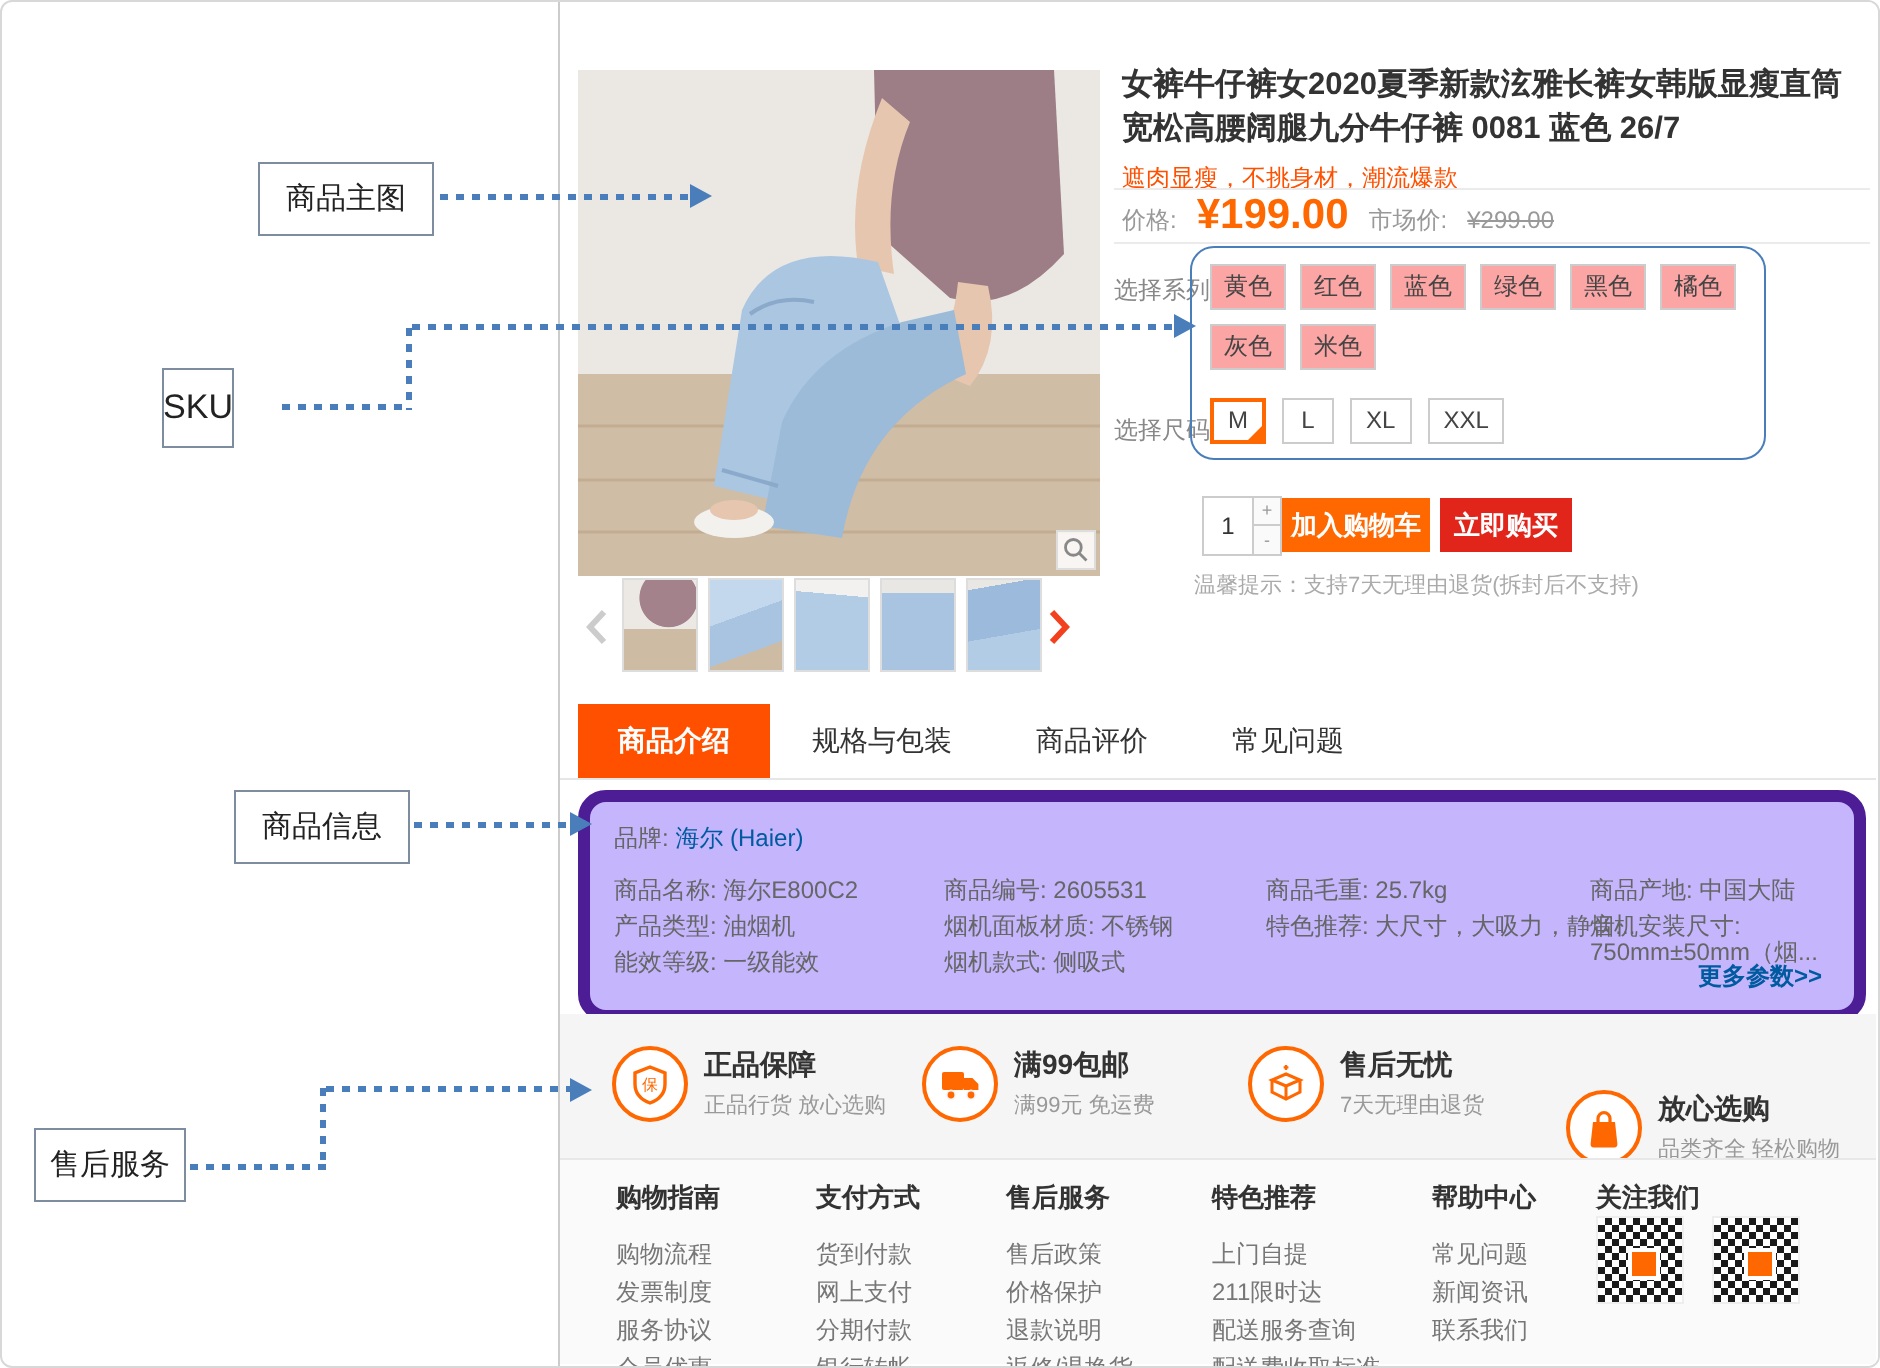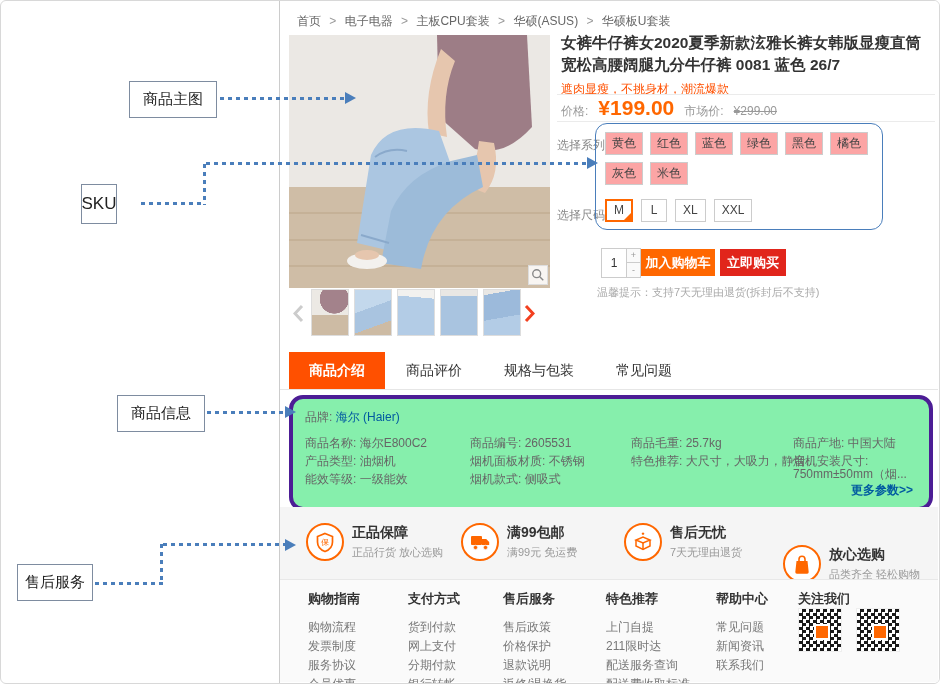--- a/index.html
+++ b/index.html
@@ -71,21 +71,21 @@
   .btn-cart { left:640px; width:74px; background:#ff6700; }
   .btn-buy  { left:719px; width:66px; background:#e1251b; }
   .notice { position:absolute; left:596px; top:284px; font-size:11px; color:#aaa; }
 
   .tabs { position:absolute; left:288px; top:351px; height:37px; display:flex; align-items:flex-end; }
   .tab { line-height:37px; padding:0 21px; font-size:14px; color:#333; cursor:pointer; }
   .tab.active { width:96px; padding:0; text-align:center; background:#ff5000; color:#fff; font-weight:bold; }
   .tabs-line { position:absolute; left:279px; right:1px; top:388px; height:1px; background:#e6e6e6; }
 
   .info-rect { position:absolute; left:288px; top:394px; width:644px; height:116px;
-               border:4px solid #4c1d95; border-radius:14px; background:#86efac; }
+               border:6px solid #4c1d95; border-radius:14px; background:#c4b5fd; }
   .brand-row { position:absolute; left:12px; top:10px; font-size:12px; color:#666; }
   .brand-link { color:#005aa0; cursor:pointer; }
   .info-col { position:absolute; top:38px; font-size:12px; color:#666; }
   .info-col div { margin-bottom:5px; line-height:13px; }
   .more-link { position:absolute; right:16px; bottom:8px; font-size:12px; font-weight:bold;
                color:#005aa0; cursor:pointer; }
 
   .svc-band { position:absolute; left:279px; right:1px; top:506px; height:72px; background:#f5f5f5; }
   .svc { position:absolute; top:16px; display:flex; align-items:center; gap:8px; }
   .svc-ic { width:38px; height:38px; border:2px solid #ff6700; border-radius:50%; background:#fff;
@@ -135,31 +135,20 @@
   <div class="ann-box" style="left:16px;top:563px;width:76px;height:37px;">
       <span>售后服务</span>
     </div>
   <div class="dash-h" style="left:94px;top:581px;width:68px;"></div>
   <div class="dash-v" style="left:159px;top:543px;height:41px;"></div>
   <div class="dash-h" style="left:162px;top:542px;width:122px;"></div>
   <div class="head" style="left:284px;top:538px;"></div>
 
   <div class="panel"></div>
 
-  <div class="crumbs">
-    <span class="crumb">首页</span>
-    <span class="sep">&gt;</span>
-    <span class="crumb">电子电器</span>
-    <span class="sep">&gt;</span>
-    <span class="crumb">主板CPU套装</span>
-    <span class="sep">&gt;</span>
-    <span class="crumb">华硕(ASUS)</span>
-    <span class="sep">&gt;</span>
-    <span class="crumb">华硕板U套装</span>
-  </div>
 
   <div class="main-img">
     <svg width="261" height="253" viewBox="0 0 261 253">
       <rect width="261" height="253" fill="#ebe8e4"></rect>
       <rect y="152" width="261" height="101" fill="#cfbda6"></rect>
       <path d="M0 178 H261 M0 205 H261 M0 231 H261" stroke="#c2ad92" stroke-width="1.5"></path>
       <path d="M148 0 H238 L243 92 Q216 122 186 114 L150 82 Z" fill="#9d7d86"></path>
       <path d="M152 14 Q134 58 140 98 L158 102 Q152 60 166 26 Z" fill="#e6c6ae"></path>
       <path d="M205 108 Q212 138 196 158 L176 150 Q188 128 190 106 Z" fill="#e6c6ae"></path>
       <path d="M150 96 Q98 84 82 120 L68 208 L102 216 Q108 148 162 130 Z" fill="#abc6e1"></path>
@@ -236,22 +225,22 @@
     </div>
   </div>
   <button class="btn btn-cart">加入购物车</button>
   <button class="btn btn-buy">立即购买</button>
   <div class="notice">
     <span>温馨提示：</span><span>支持7天无理由退货(拆封后不支持)</span>
   </div>
 
   <div class="tabs">
     <div class="tab active">商品介绍</div>
+    <div class="tab">规格与包装</div>
     <div class="tab">商品评价</div>
-    <div class="tab">规格与包装</div>
     <div class="tab">常见问题</div>
   </div>
   <div class="tabs-line"></div>
 
   <div class="info-rect">
     <div class="brand-row">
       <span>品牌:</span>
       <span class="brand-link">海尔 (Haier)</span>
     </div>
     <div class="info-col" style="left:12px;">

